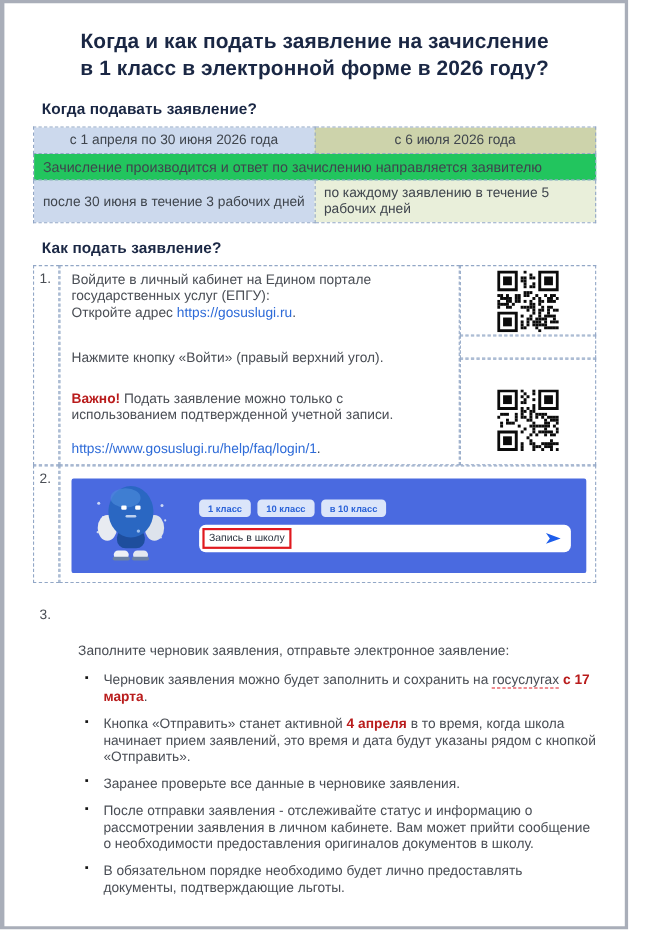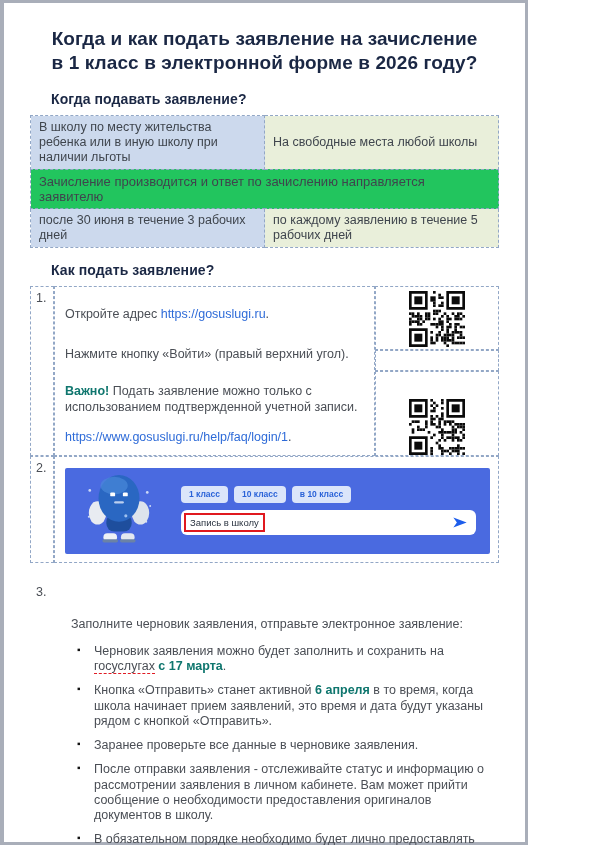--- a/index.html
+++ b/index.html
@@ -3,34 +3,34 @@
 <meta charset="utf-8">
 <style>
   * { box-sizing: border-box; margin: 0; padding: 0; }
   html,body { background:#fff; }
   body {
     width:600px; height:845px; margin:0 auto;
     font-family:"Liberation Sans","DejaVu Sans",sans-serif;
     color:#45494f; overflow:hidden;
   }
   .page {
-    width:528px; height:845px;
+    width:571px; height:845px;
     border:3px solid #a9aeb9; border-left-width:4px;
     padding:20px 26px 10px 26px;
     background:#fff;
   }
   
   .title {
     text-align:center; font-size:19px; font-weight:bold;
     color:#1a2744; line-height:1.27; margin:4px 0 16px 0;
     letter-spacing:.1px;
   }
   h2.sect {
     font-size:14px; font-weight:bold; color:#1a2744;
-    margin:0 0 8px 21px; letter-spacing:.1px;
+    margin:0 0 8px 8px; letter-spacing:.1px;
   }
   
   table.when {
     width:100%; border-collapse:collapse; table-layout:fixed;
     font-size:12.5px; color:#3f454d; margin-bottom:14px;
   }
   table.when td {
     border:1px dashed #92a7c6; padding:4px 8px; line-height:1.18;
     vertical-align:middle;
   }
@@ -53,21 +53,21 @@
   .content1 .blk { max-width:340px; }
   .gap1 { height:25px; } .gap2 { height:22px; }
   .qrcol { width:124px; flex:0 0 124px; display:flex; flex-direction:column; }
   .qr-cell1 { height:64px; display:flex; justify-content:center; }
   .qr-cell1 svg { margin-top:4px; }
   .qr-spacer { height:21px; }
   .qr-cell2 { flex:1; display:flex; justify-content:center; }
   .qr-cell2 svg { margin-top:27px; }
   .qr { width:56px; height:56px; fill:#0b0b0b; }
   a.lnk, .lnk { color:#2e6bd8; cursor:pointer; }
-  .red-b { color:#0f766e; font-weight:bold; }
+  .red-b { color:#b91c1c; font-weight:bold; }
   .b { font-weight:bold; color:#3c4046; }
   .u-red { border-bottom:1.5px dashed #e01b24; padding-bottom:0px;margin-top:12px; }
   
   .content2 { flex:1 1 auto; padding:5px 8px 8px 10px; }
   .shot {
     margin-top:6px; background:#4a6ae0; border-radius:2px;
     height:86px; display:flex; align-items:center; padding:6px 14px 6px 18px;
   }
   .robot-wrap { width:76px; flex:0 0 76px; }
   .shot-right { flex:1; display:flex; flex-direction:column; justify-content:flex-end; margin-left:22px; }
@@ -105,43 +105,43 @@
 
   <div class="title">
     <span>Когда и как подать заявление на зачисление</span><br>
     <span>в 1 класс в электронной форме в 2026 году?</span>
   </div>
 
   <h2 class="sect">Когда подавать заявление?</h2>
 
   <table class="when">
     <tbody>
-    <tr>
-      <td class="c-blue">В школу по месту жительства ребенка или в иную школу при наличии льготы</td>
-      <td class="c-green divider">На свободные места любой школы</td>
+        <tr>
+      <td class="hdr c-blue">с 1 апреля по 30 июня 2026 года</td>
+      <td class="hdr c-sage divider">с 6 июля 2026 года</td>
     </tr>
     <tr>
       <td class="merged" colspan="2">Зачисление производится и ответ по зачислению направляется заявителю</td>
     </tr>
     <tr>
       <td class="c-blue">после 30 июня в течение 3 рабочих дней</td>
       <td class="c-green divider">по каждому заявлению в течение 5 рабочих дней</td>
     </tr>
   </tbody>
     </table>
 
   <h2 class="sect">Как подать заявление?</h2>
 
   <div class="steps">
 
     <div class="step-row">
       <div class="cell numcell">1.</div>
       <div class="cell content1">
         <div class="blk">
-          <br>
+          <span>Войдите в личный кабинет на Едином портале государственных услуг (ЕПГУ):</span><br>
           <span>Откройте адрес </span><a class="lnk">https://gosuslugi.ru</a><span>.</span>
         </div>
         <div class="gap1"></div>
         <div class="blk">Нажмите кнопку «Войти» (правый верхний угол).</div>
         <div class="gap2"></div>
         <div class="blk">
           <span class="red-b">Важно!</span><span> Подать заявление можно только с использованием подтвержденной учетной записи.</span>
         </div>
         <div class="blk">
           <br>
@@ -448,21 +448,21 @@
       <div class="s3txt">Заполните черновик заявления, отправьте электронное заявление:</div>
     </div>
 
     <ul class="bullets">
       <li>
         <span class="marker">▪</span>
         <span>Черновик заявления можно будет заполнить и сохранить на </span><span class="u-red">госуслугах</span><span class="red-b"> с 17 марта</span><span>.</span>
       </li>
       <li>
         <span class="marker">▪</span>
-        <span>Кнопка «Отправить» станет активной </span><span class="red-b">6 апреля</span><span> в то время, когда школа начинает прием заявлений, это время и дата будут указаны рядом с кнопкой «Отправить».</span>
+        <span>Кнопка «Отправить» станет активной </span><span class="red-b">4 апреля</span><span> в то время, когда школа начинает прием заявлений, это время и дата будут указаны рядом с кнопкой «Отправить».</span>
       </li>
       <li>
         <span class="marker">▪</span>
         <span>Заранее проверьте все данные в черновике заявления.</span>
       </li>
       <li>
         <span class="marker">▪</span>
         <span>После отправки заявления - отслеживайте статус и информацию о рассмотрении заявления в личном кабинете. Вам может прийти сообщение о необходимости предоставления оригиналов документов в школу.</span>
       </li>
       <li>

